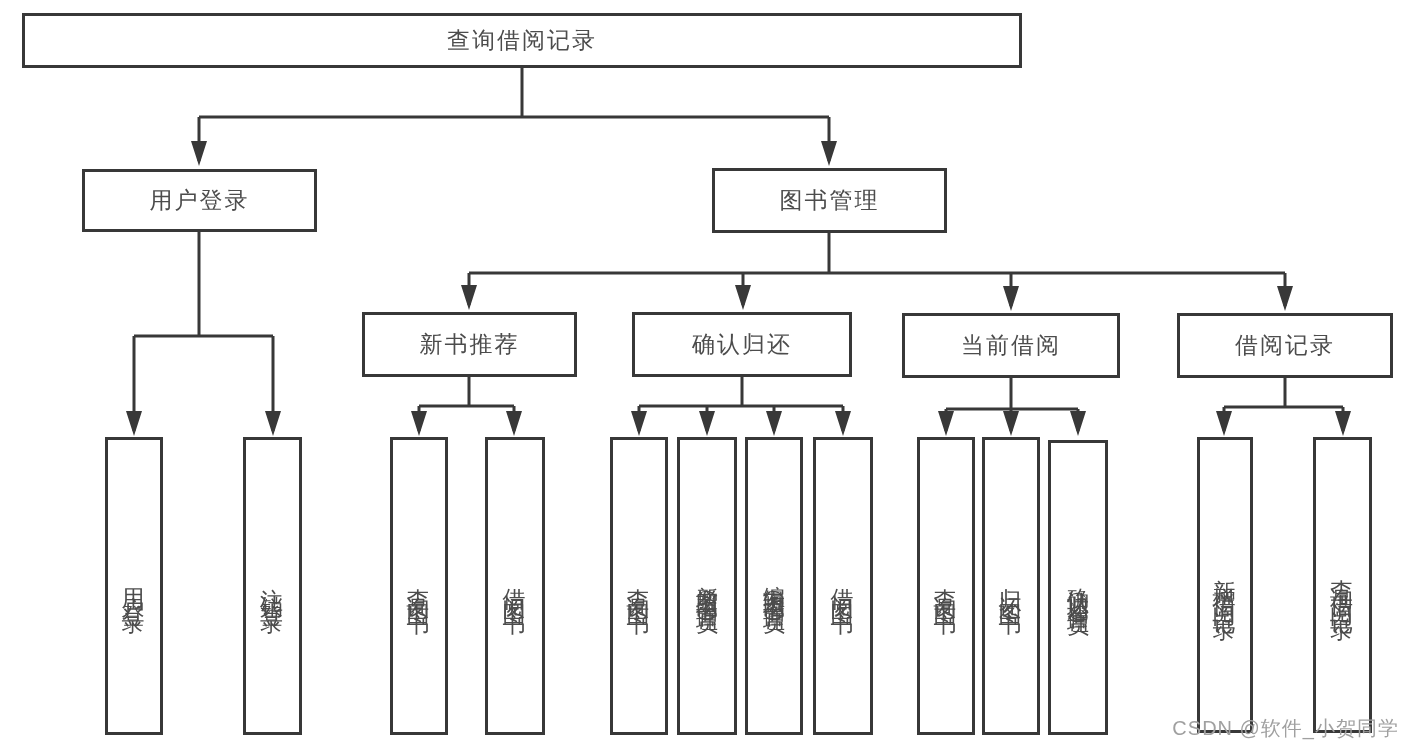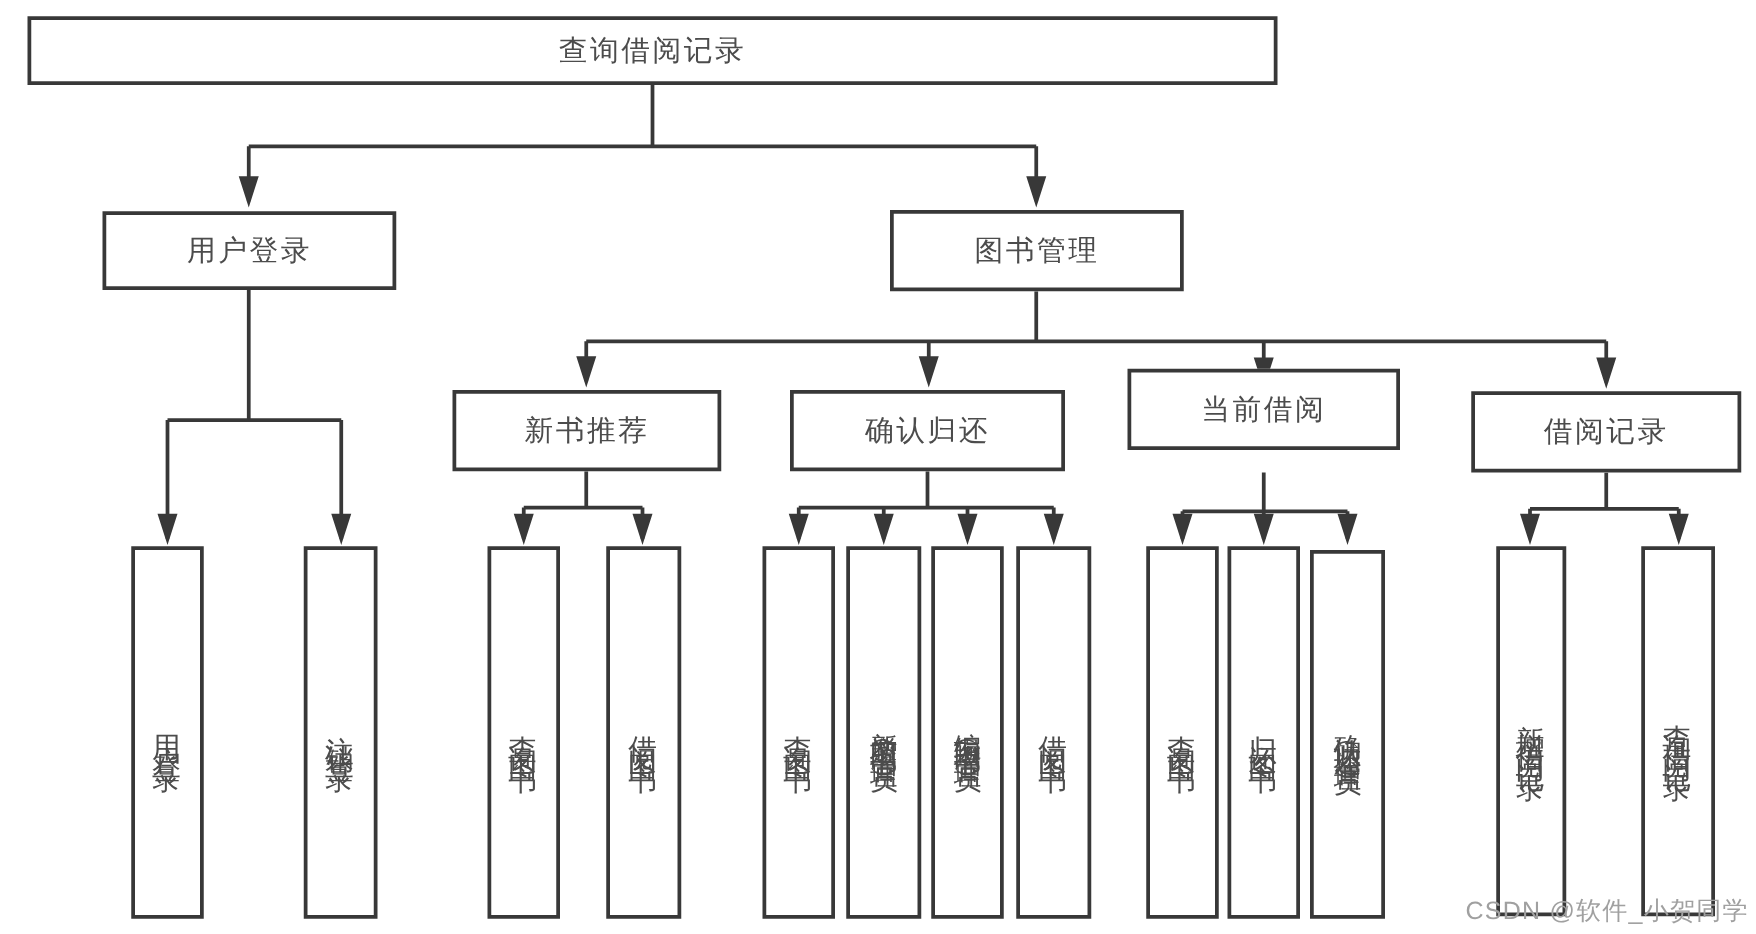--- a/index.html
+++ b/index.html
@@ -90,21 +90,21 @@
   <div class="node h" style="left:712px;top:168px;width:235px;height:65px;">
     <span class="label">图书管理</span>
   </div>
 
   <div class="node h" style="left:362px;top:312px;width:215px;height:65px;">
     <span class="label">新书推荐</span>
   </div>
   <div class="node h" style="left:632px;top:312px;width:220px;height:65px;">
     <span class="label">确认归还</span>
   </div>
-  <div class="node h" style="left:902px;top:295px;width:218px;height:65px;">
+  <div class="node h" style="left:902px;top:313px;width:218px;height:65px;">
     <span class="label">当前借阅</span>
   </div>
   <div class="node h" style="left:1177px;top:313px;width:216px;height:65px;">
     <span class="label">借阅记录</span>
   </div>
 
   <div class="node leaf" style="left:105px;top:437px;width:58px;height:298px;">
     <span class="label">用户登录</span>
   </div>
   <div class="node leaf" style="left:243px;top:437px;width:59px;height:298px;">

